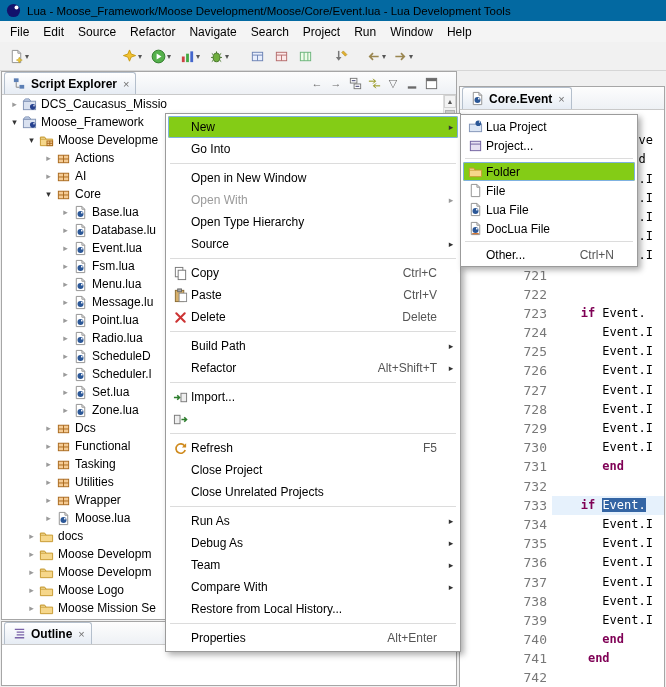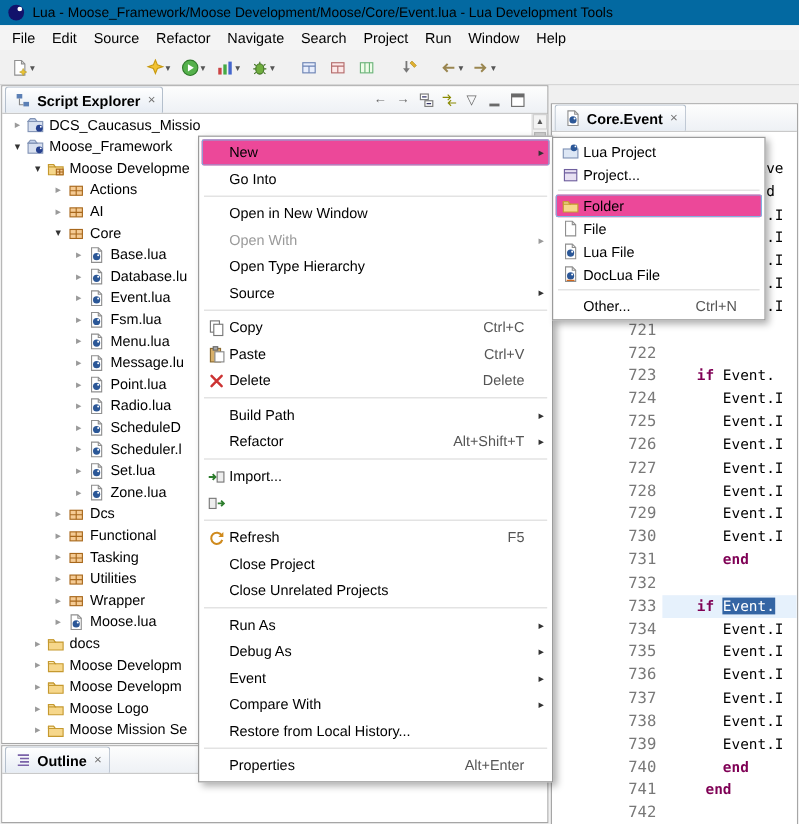--- a/index.html
+++ b/index.html
@@ -55,21 +55,21 @@
   
   .menu{position:absolute;background:#fff;border:1px solid #9b9b9b;box-shadow:3px 3px 6px rgba(0,0,0,.32);padding:2px;font-size:12px}
   .ctx{left:165px;top:113px;width:296px;z-index:8}
   .snew{left:460px;top:114px;width:178px;z-index:9}
   .mi{height:22px;display:flex;align-items:center;padding:0 1px;border-radius:2px}
   .snew .mi{height:19px}
   .mi .ic{width:22px;display:flex;justify-content:center;flex:0 0 22px}
   .mi .ml{flex:1;white-space:nowrap;padding-right:14px}
   .mi .acc{color:#555;padding-right:8px;white-space:nowrap}
   .mi .subm{width:12px;text-align:center;font-size:9px;color:#333;flex:0 0 12px}
-  .mi.hl{background:#ec4899;box-shadow:inset 0 0 0 1px #7fb2e0}
+  .mi.hl{background:#84cc16;box-shadow:inset 0 0 0 1px #7fb2e0}
   .mi.dis{color:#9a9a9a}
   .mi.dis .subm{color:#9a9a9a}
   .msep{height:1px;background:#dcdcdc;margin:3px 2px}
   .outline-body{position:absolute;left:0;top:23px;right:0;bottom:0;background:#fff}
 </style>
 </head>
 <body>
 
 <div class="window">
 
@@ -780,21 +780,21 @@
         <span class="ml">Run As</span>
         <span class="subm">▸</span>
       </div>
       <div class="mi">
         <span class="ic"></span>
         <span class="ml">Debug As</span>
         <span class="subm">▸</span>
       </div>
       <div class="mi">
         <span class="ic"></span>
-        <span class="ml">Event</span>
+        <span class="ml">Team</span>
         <span class="subm">▸</span>
       </div>
       <div class="mi">
         <span class="ic"></span>
         <span class="ml">Compare With</span>
         <span class="subm">▸</span>
       </div>
       <div class="mi">
         <span class="ic"></span>
         <span class="ml">Restore from Local History...</span>

